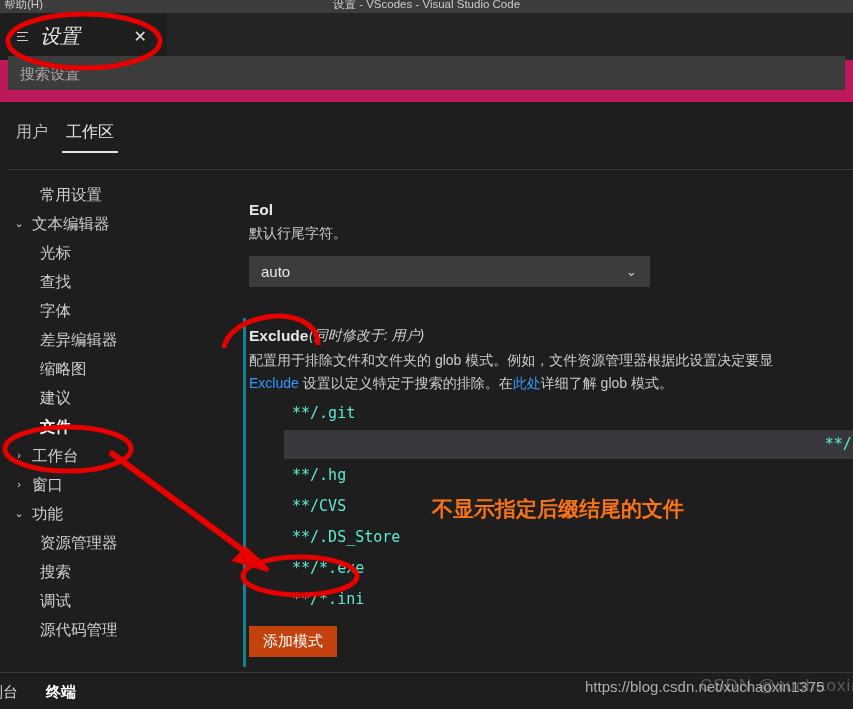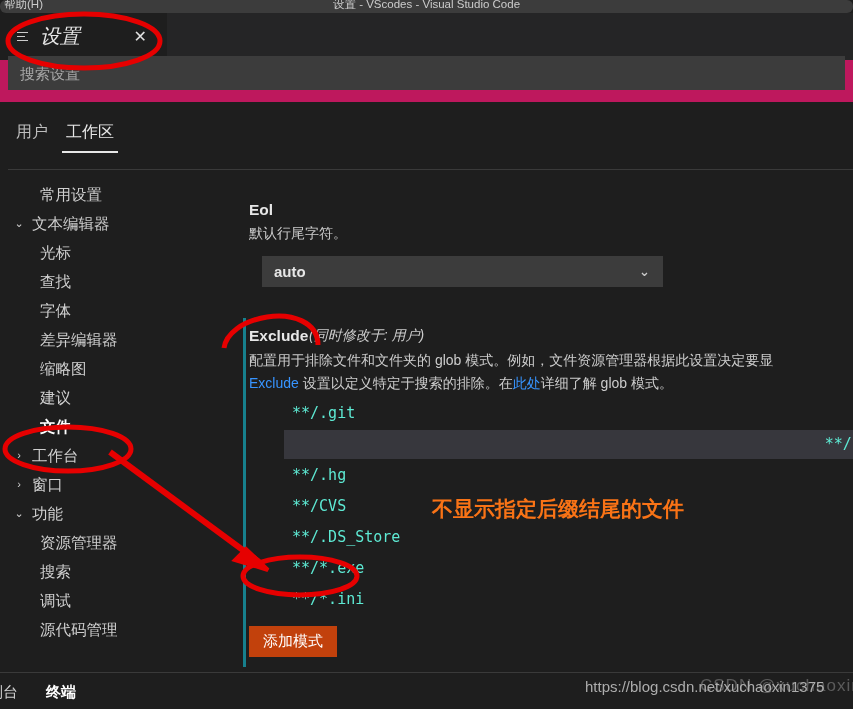--- a/index.html
+++ b/index.html
@@ -9,21 +9,20 @@
     font-family:"Liberation Sans","DejaVu Sans",sans-serif;
     color:#cccccc;
     position:relative;
   }
   
   #titlebar{
     position:absolute;left:0;top:0;width:853px;height:13px;
     background:#3c3c3c;color:#cccccc;
     font-size:11.5px;line-height:13px;
     overflow:hidden;
-    border-radius:6px;
   }
   #menu-help{position:absolute;left:4px;top:-2px;font-size:11.5px;white-space:nowrap;}
   #window-title{position:absolute;left:0;top:-2px;width:853px;text-align:center;font-size:11.5px;white-space:nowrap;}
   
   #tabstrip{
     position:absolute;left:0;top:13px;width:853px;height:47px;
     background:#252526;
   }
   #tab-settings{
     position:absolute;left:0;top:0;width:167px;height:47px;
@@ -99,24 +98,24 @@
   .setting-title{
     font-size:15.5px;font-weight:bold;color:#e7e7e7;white-space:nowrap;
   }
   .setting-desc{
     font-size:14px;color:#cccccc;white-space:nowrap;
   }
   .setting-desc .lnk{color:#3794ff;}
   #eol-block{position:absolute;left:9px;top:21px;}
   #eol-desc{position:absolute;left:9px;top:45px;}
   #eol-select{
-    position:absolute;left:22px;top:76px;width:401px;height:31px;
+    position:absolute;left:9px;top:76px;width:401px;height:31px;
     background:#3c3c3c;color:#e7e7e7;
     font-size:15px;line-height:31px;padding-left:12px;
-    box-sizing:border-box;cursor:pointer;font-weight:bold;
+    box-sizing:border-box;cursor:pointer;
   }
   #eol-chevron{
     position:absolute;right:13px;top:0;height:31px;line-height:31px;
     font-size:13px;color:#cccccc;
   }
   
   #modified-bar{
     position:absolute;left:3px;top:138px;width:3px;height:349px;background:#17808d;
   }
   #exclude-title{position:absolute;left:9px;top:147px;}

